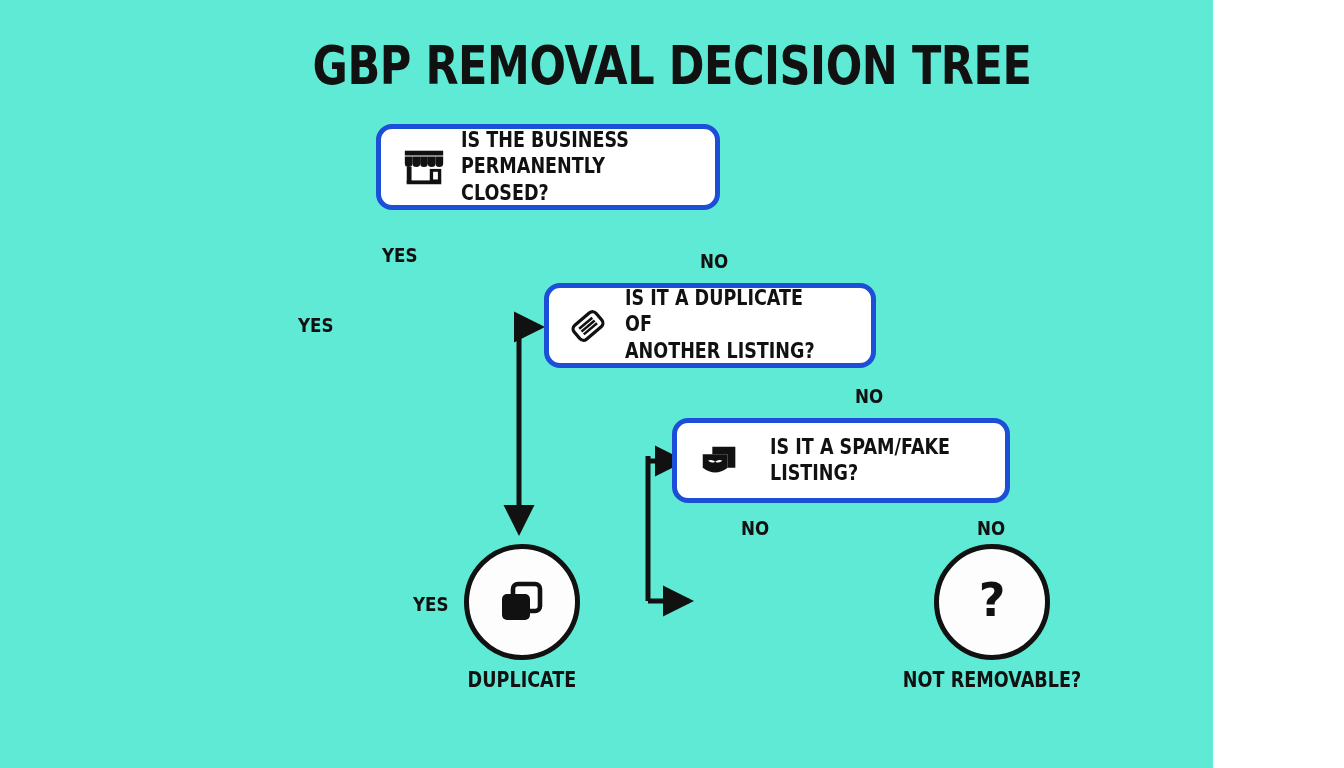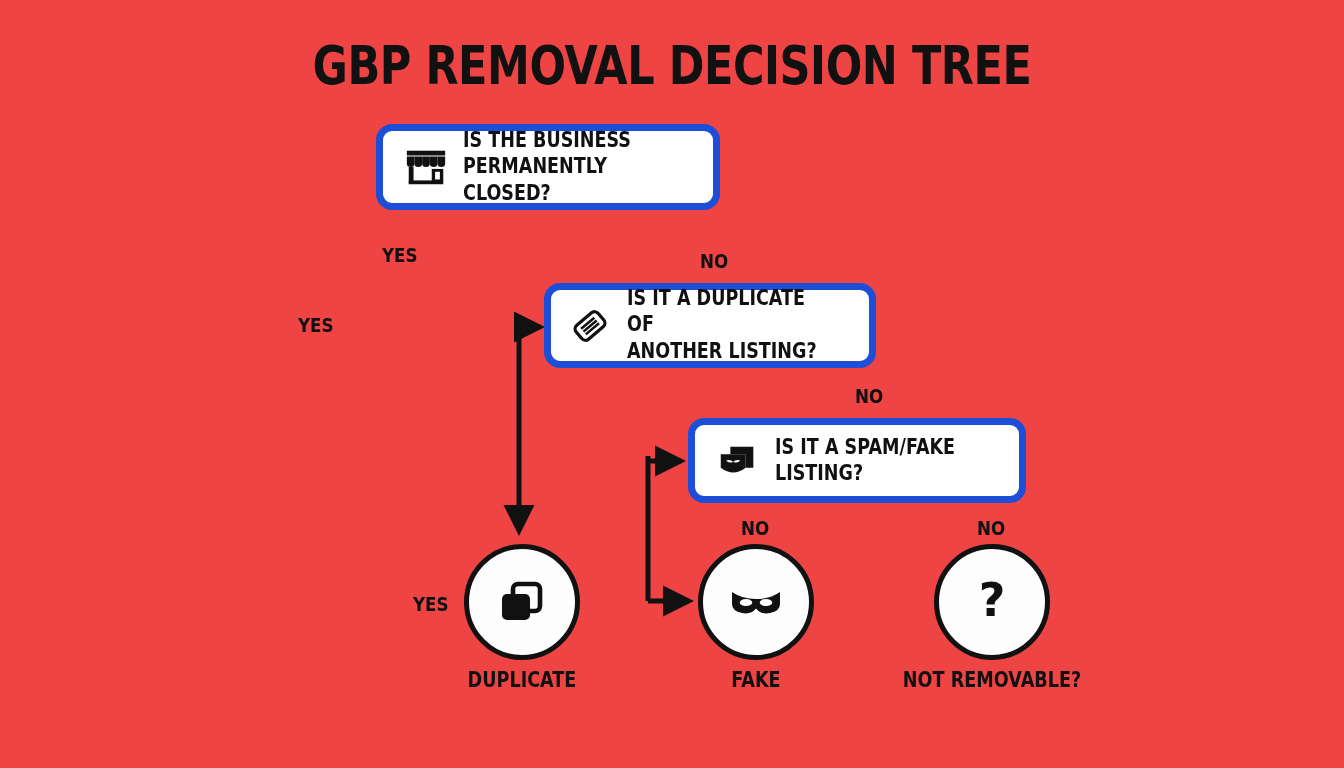--- a/index.html
+++ b/index.html
@@ -2,23 +2,23 @@
 <html><head>
 <meta charset="utf-8">
 <style>
   html, body {
     margin: 0;
     padding: 0;
     background: #ffffff;
   }
   #canvas {
     position: relative;
-    width: 1344px;
+    width: 1213px;
     height: 768px;
-    background: #ef4444;
+    background: #5eead4;
     overflow: hidden;
     font-family: "Liberation Sans", sans-serif;
     color: #111111;
     text-decoration: underline;
   }
   
   #title {
     position: absolute;
     left: 0;
     top: 34px;
@@ -30,21 +30,21 @@
     letter-spacing: -0.5px;
     transform: scale(0.86, 1.08);
     transform-origin: center top;
     color: #111111;
     white-space: nowrap;
   }
   
   .qbox {
     position: absolute;
     box-sizing: border-box;
-    border: 7px solid #1d4ed8;
+    border: 5px solid #1d4ed8;
     border-radius: 16px;
     background: #ffffff;
     display: flex;
     align-items: center;
     padding: 0 14px;
   }
   .qbox .qicon {
     flex: 0 0 auto;
     width: 46px;
     height: 46px;
@@ -176,21 +176,21 @@
         <rect x="15" y="22.8" width="18" height="2.6" fill="#111111"></rect>
         <rect x="15" y="26.6" width="18" height="2.6" fill="#111111"></rect>
       </g>
     </svg>
     <div class="qtext">
       <div>IS IT A DUPLICATE OF</div>
       <div>ANOTHER LISTING?</div>
     </div>
   </div>
 
-  <div class="qbox" style="left:688px; top:418px; width:338px; height:85px;">
+  <div class="qbox" style="left:672px; top:418px; width:338px; height:85px;gap:13px;">
     <svg class="qicon" viewBox="0 0 48 48" xmlns="http://www.w3.org/2000/svg">
 
       <path d="M16,9 h24 v22 h-8 v-14 h-16 z" fill="#111111"></path>
 
       <path d="M6,17 h26 v14 q-13,10 -26,0 z" fill="#111111"></path>
       <path d="M11.5,23.5 q4.5,-1.6 7.5,1.2 q-4.2,2.4 -7.5,-1.2 z" fill="#ffffff"></path>
       <path d="M26.5,23.5 q-4.5,-1.6 -7.5,1.2 q4.2,2.4 7.5,-1.2 z" fill="#ffffff"></path>
     </svg>
     <div class="qtext">
       <div>IS IT A SPAM/FAKE</div>
@@ -205,29 +205,20 @@
     <div class="ocircle"></div>
     <svg class="oicon" viewBox="0 0 56 56" xmlns="http://www.w3.org/2000/svg">
       <rect x="19" y="10" width="27" height="27" rx="5" ry="5" fill="none" stroke="#111111" stroke-width="4.6"></rect>
       <rect x="8" y="20" width="28" height="26" rx="5" ry="5" fill="#111111"></rect>
     </svg>
     <div class="olabel below">DUPLICATE</div>
   </div>
   <div class="edgelabel" style="left:413px; top:592px;">YES</div>
   <div class="edgelabel" style="left:700px; top:249px;">NO</div>
 
-  <div class="onode" style="left:698px; top:544px;">
-    <div class="ocircle"></div>
-    <svg class="oicon" viewBox="0 0 56 56" xmlns="http://www.w3.org/2000/svg">
-      <path d="M4,18 q10,7 24,7 q14,0 24,-7 l0,12 q0,7 -10,9 q-9,1.8 -14,-4.5 q-5,6.3 -14,4.5 q-10,-2 -10,-9 z" fill="#111111"></path>
-      <ellipse cx="18" cy="28.5" rx="6.2" ry="3.6" fill="#ffffff"></ellipse>
-      <ellipse cx="38" cy="28.5" rx="6.2" ry="3.6" fill="#ffffff"></ellipse>
-    </svg>
-    <div class="olabel below">FAKE</div>
-  </div>
   <div class="edgelabel" style="left:741px; top:516px;">NO</div>
   <div class="edgelabel" style="left:855px; top:384px;">NO</div>
 
   <div class="onode" style="left:934px; top:544px;">
     <div class="ocircle"></div>
     <svg class="oicon" viewBox="0 0 56 56" xmlns="http://www.w3.org/2000/svg">
       <text x="28" y="42" text-anchor="middle" font-family="DejaVu Sans, sans-serif" font-weight="bold" font-size="46" fill="#111111">?</text>
     </svg>
     <div class="olabel below">NOT REMOVABLE?</div>
   </div>

